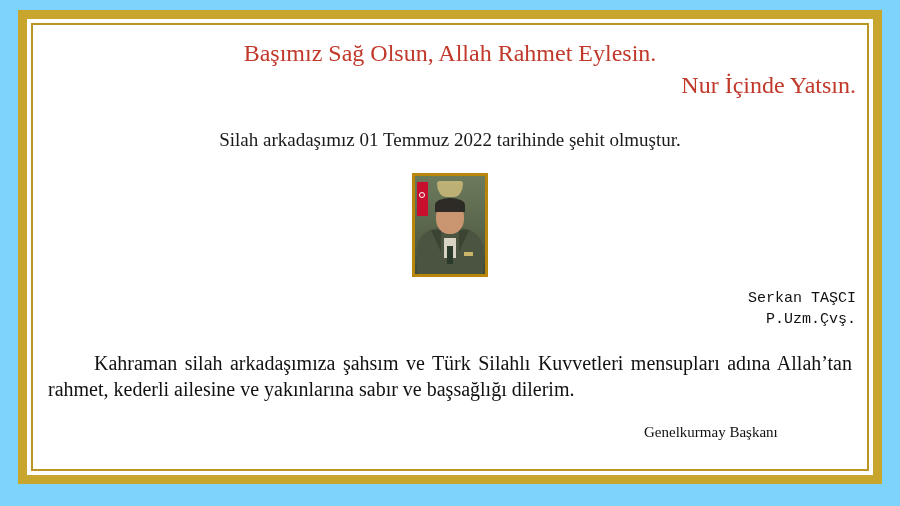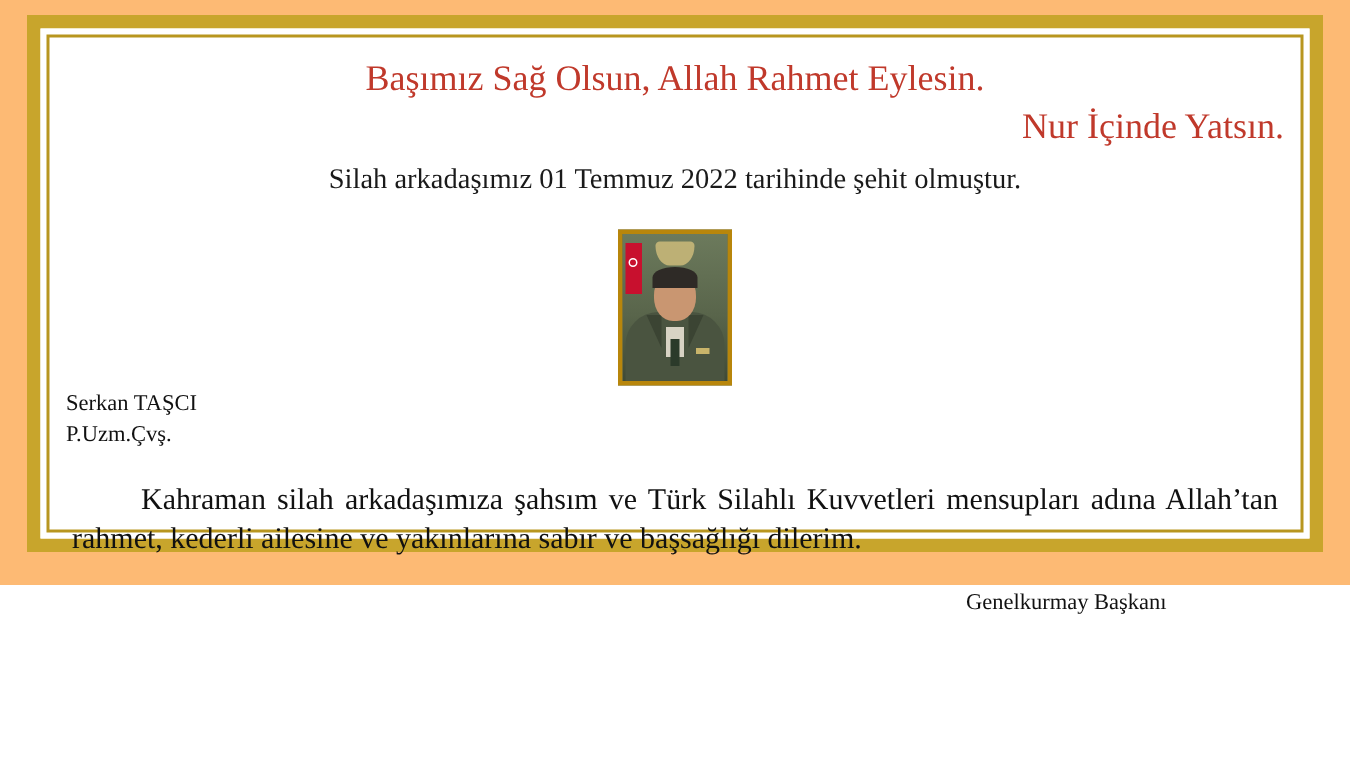--- a/index.html
+++ b/index.html
@@ -10,22 +10,22 @@
   body {
     width: 900px;
     height: 506px;
     font-family: "Liberation Serif", serif;
     overflow: hidden;
   }
 
   .page {
     position: relative;
     width: 900px;
-    height: 390px;
-    background: #fdba74;
+    height: 506px;
+    background: #7dd3fc;
     box-sizing: border-box;
     padding-left: 48px;
   }
 
   
   .frame-outer {
     position: absolute;
     left: 18px;
     top: 10px;
     right: 18px;
@@ -72,21 +72,21 @@
   }
   .headline .l2 {
     display: block;
     text-align: right;
   }
 
   .subline {
     text-align: center;
     color: #1a1a1a;
     font-size: 19px;
-    margin-top: 8px;
+    margin-top: 28px;
     margin-bottom: 0;
   }
 
   .photo-wrap {
     margin-top: 22px;
     display: flex;
     justify-content: center;
   }
   .photo-frame {
     width: 76px;
@@ -188,25 +188,26 @@
   }
   .ph-badge {
     position: absolute;
     right: 12px;
     bottom: 18px;
     width: 9px; height: 4px;
     background: #c9b46a;
   }
 
   .caption {
-    text-align: left;
-    margin-top: 2px;
+    text-align: right;
+    margin-top: 12px;
     color: #111111;
     font-size: 15px;
     line-height: 1.35;
+    font-family: Liberation Mono, monospace;
   }
 
   .body-text {
     font-size: 20px;
     line-height: 1.3;
     color: #111111;
     text-align: justify;
     text-indent: 46px;
     padding: 0 4px;
   }

